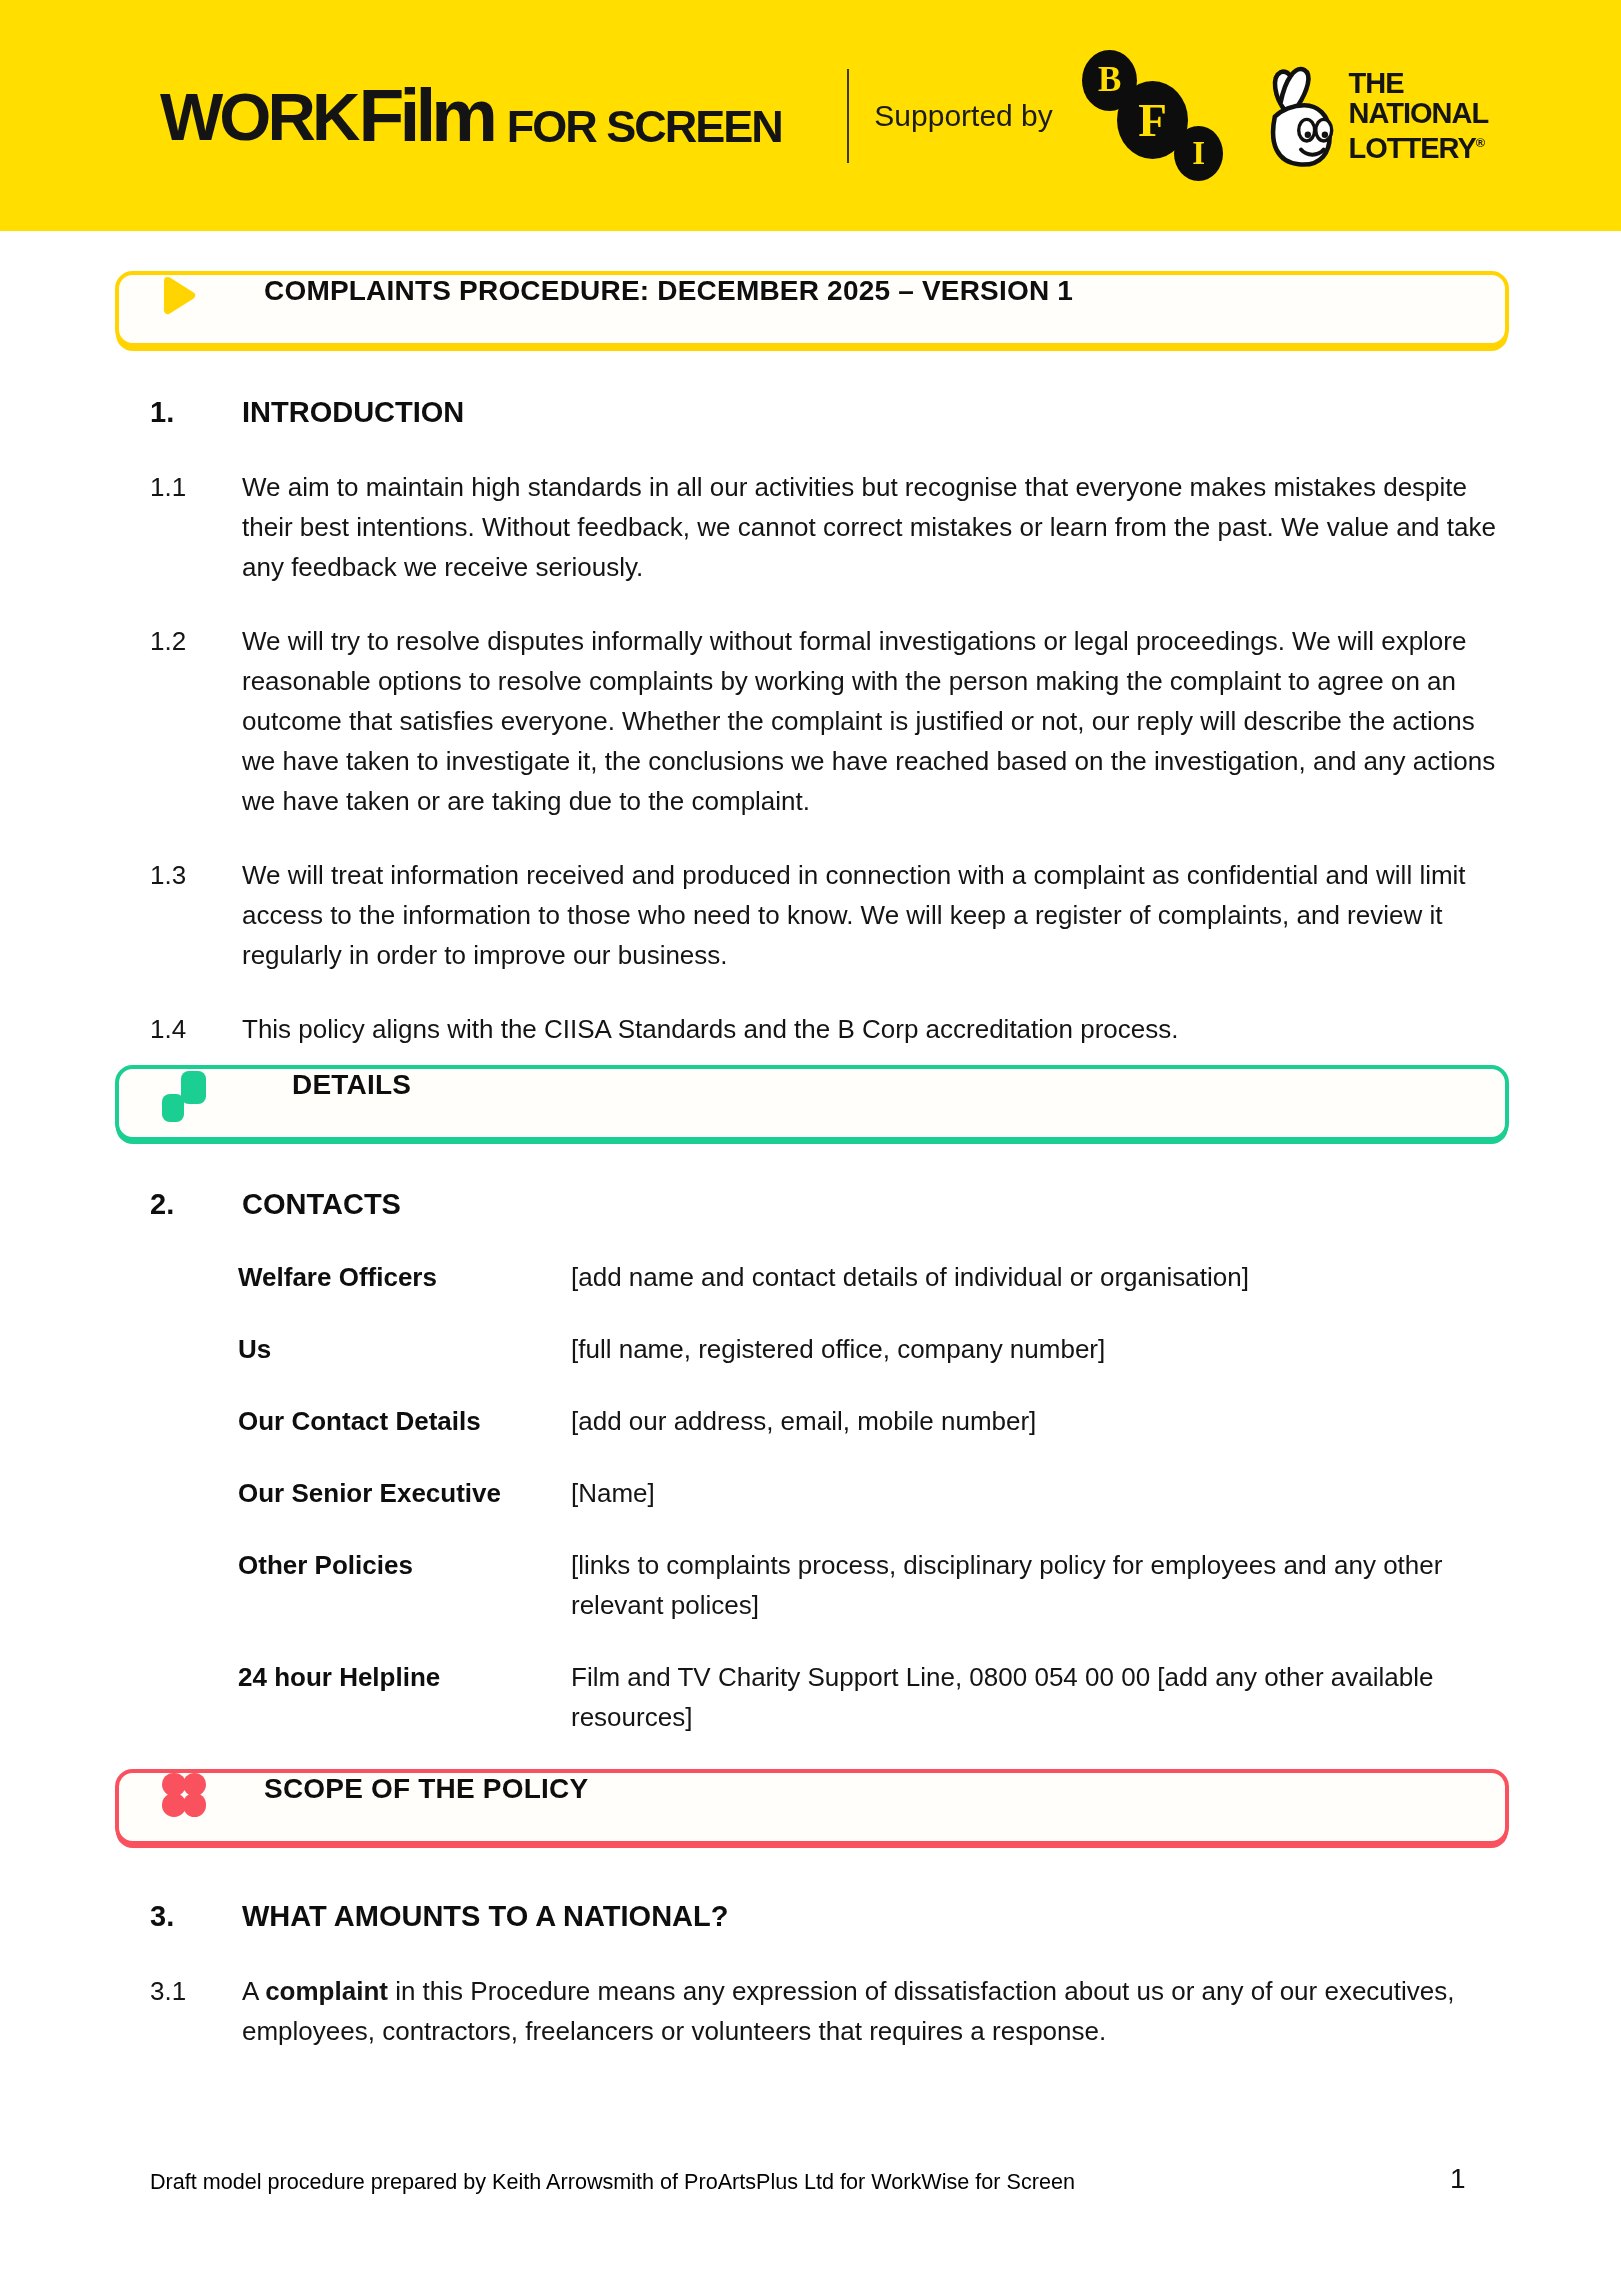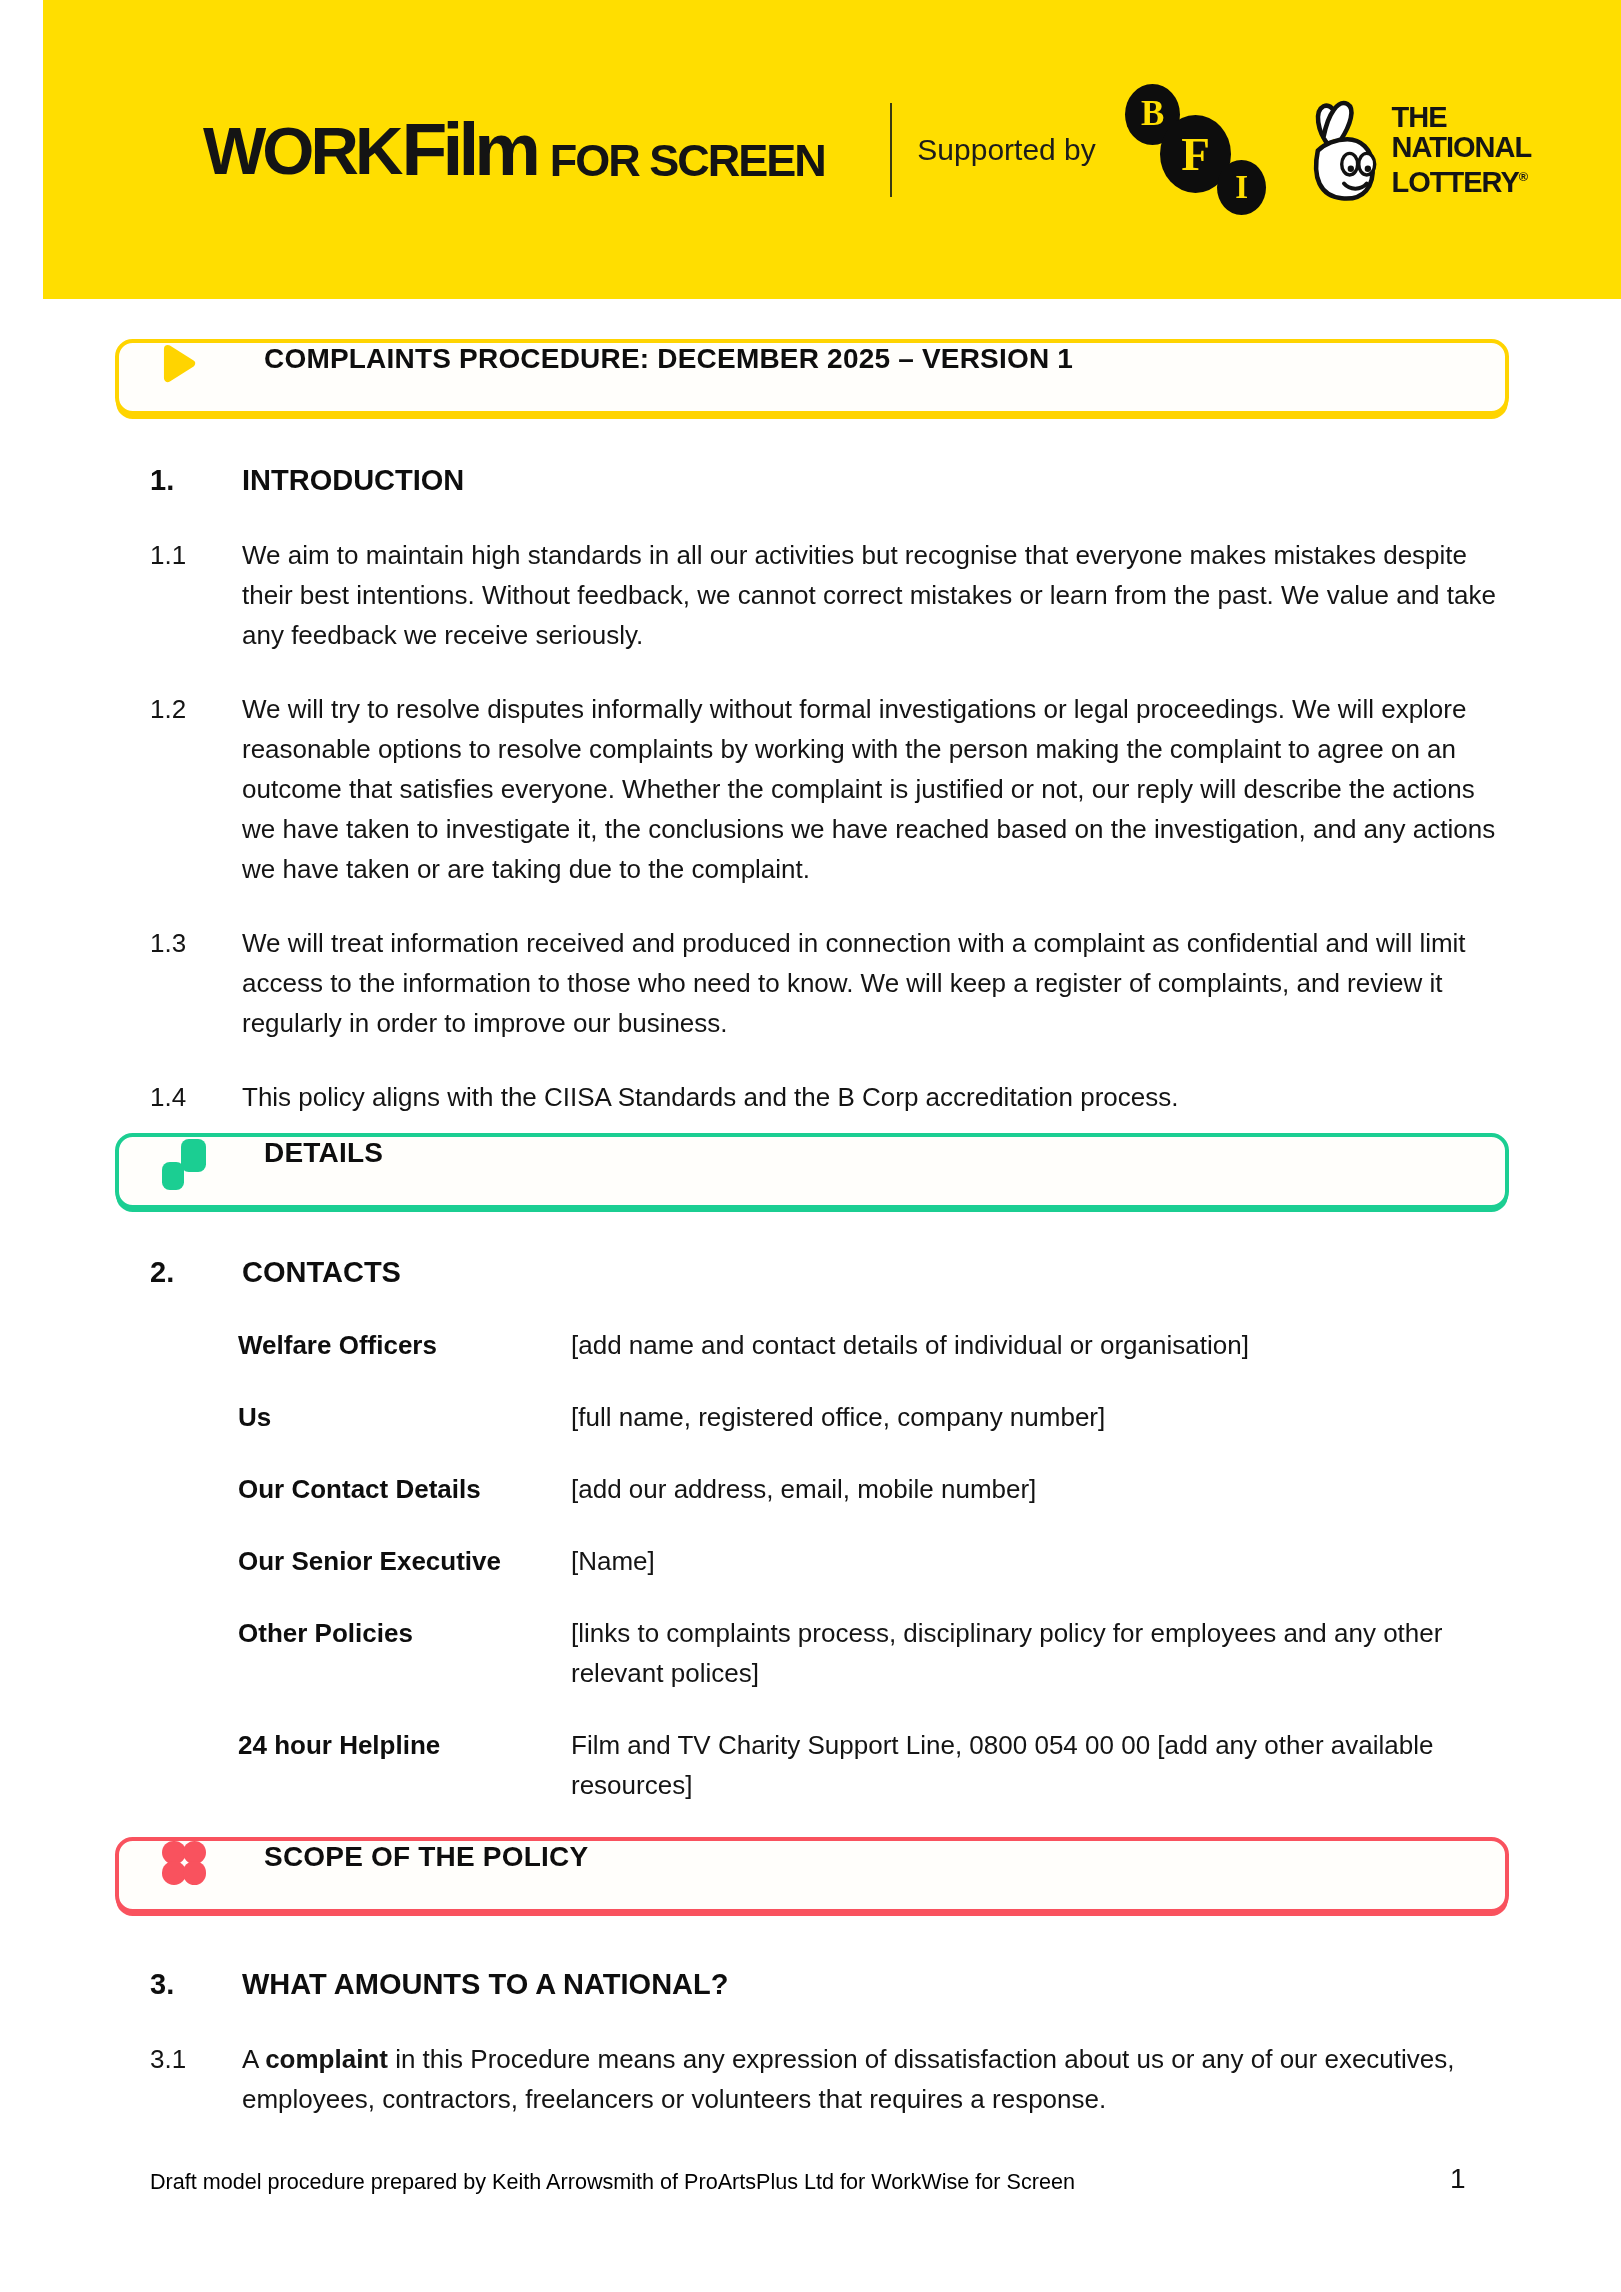--- a/index.html
+++ b/index.html
@@ -4,21 +4,21 @@
 <style>
   * { margin:0; padding:0; box-sizing:border-box; }
   html,body { background:#e8e8e8; }
   .page {
     position:relative; width:1621px; height:2293px; background:#ffffff;
     font-family:"Liberation Sans", sans-serif; color:#111; overflow:hidden;
     margin:0 auto;
   }
   
   .topbar {
-    height:299px; background:#FFDE00; display:flex; align-items:center;margin-left:43px;
+    height:231px; background:#FFDE00; display:flex; align-items:center;
   }
   .logo { display:flex; align-items:flex-end; margin-left:160px; color:#141414; }
   .logo-work { font-size:67px; font-weight:700; letter-spacing:-3.9px; line-height:1; }
   .logo-wise { font-size:75px; font-weight:900; letter-spacing:-4.9px; line-height:0.92; margin-left:2px; }
   .logo-for  { font-size:45px; font-weight:700; letter-spacing:-2px; line-height:1.02; margin-left:13.7px; }
   .hdr-divider { width:2px; height:94px; background:#3a3a10; margin-left:65px; }
   .supported { font-size:30px; font-weight:400; color:#1c1c1c; margin-left:25.5px; }
   .bfi { position:relative; width:157px; height:132px; margin-left:27.4px; }
   .bfi .c {
     position:absolute; background:#0d0d0d; border-radius:50%;
@@ -31,21 +31,21 @@
   .lottery { display:flex; align-items:center; margin-left:23.5px; }
   .lottery-hand { flex:0 0 auto; }
   .lottery-text { font-weight:800; font-size:29px; line-height:30px; letter-spacing:-1px; color:#151515; margin-left:7.8px; }
   .reg { font-size:12.7px; vertical-align:super; letter-spacing:0; }
   
   .banner {
     margin:0 112px 0 115px; height:76px; border-radius:17.6px; background:#fffefb;
     display:flex; align-items:flex-start; padding-left:43px;
   }
   .banner.yellow { border:4.9px solid #FFD400; box-shadow:0 4.9px 0 -1px #FFD400; margin-top:40px; }
-  .banner.green  { border:4.9px solid #1BCE92; box-shadow:0 3.9px 0 -1px #1BCE92; margin-top:15.7px; }
+  .banner.green  { border:4.9px solid #1BCE92; box-shadow:0 3.9px 0 -1px #1BCE92; margin-top:15.7px;gap:28px; }
   .banner.red    { border:4.9px solid #F9525E; box-shadow:0 3.9px 0 -1px #F9525E; margin-top:29px; }
   .banner-icon { width:51px; display:flex; align-items:center; justify-content:flex-start; }
   .banner-label { font-weight:700; font-size:28px; letter-spacing:0.2px; margin-left:51px; color:#0e0e0e; }
   
   .blocks { position:relative; width:45px; height:57px; }
   .blocks i { position:absolute; background:#1BCE92; border-radius:7.8px; }
   .blocks .b1 { width:25.5px; height:33px; left:18.6px; top:2px; }
   .blocks .b2 { width:21.6px; height:27.4px; left:0;   top:25.5px; }
   
   .flower { position:relative; width:45px; height:45px; }

